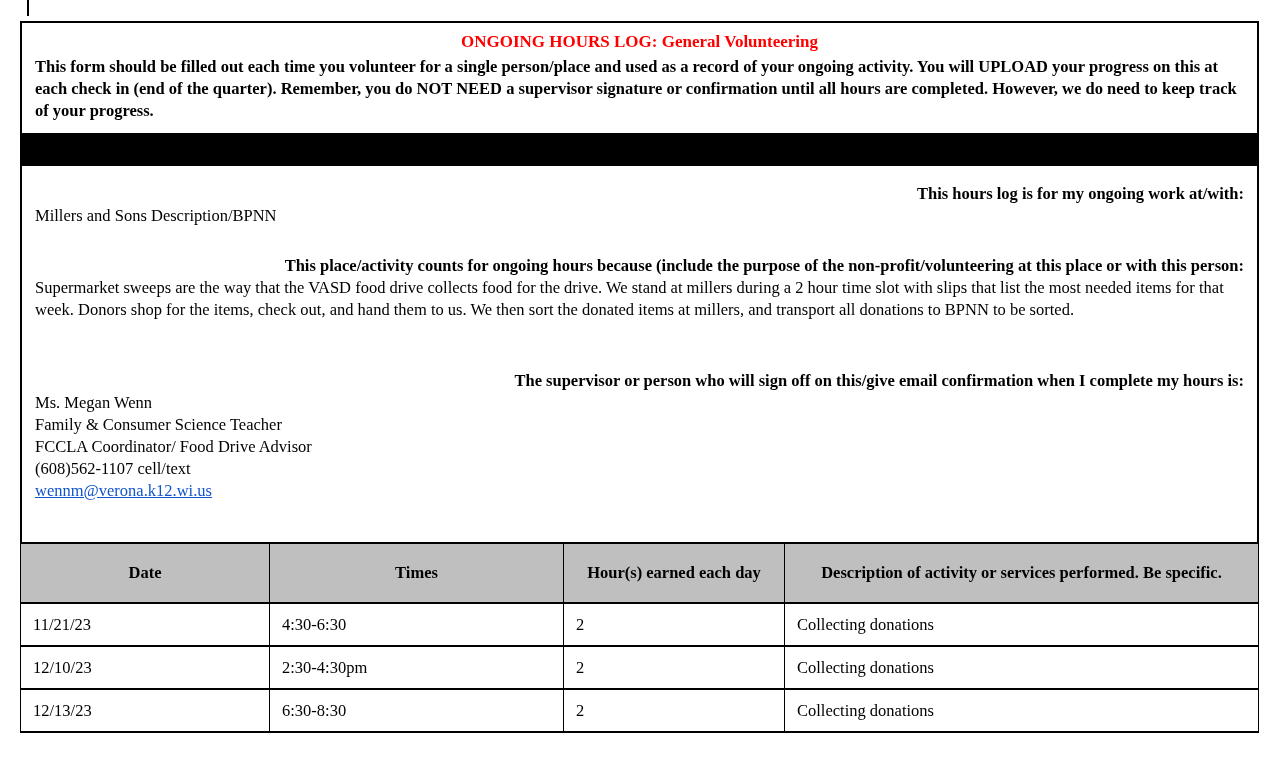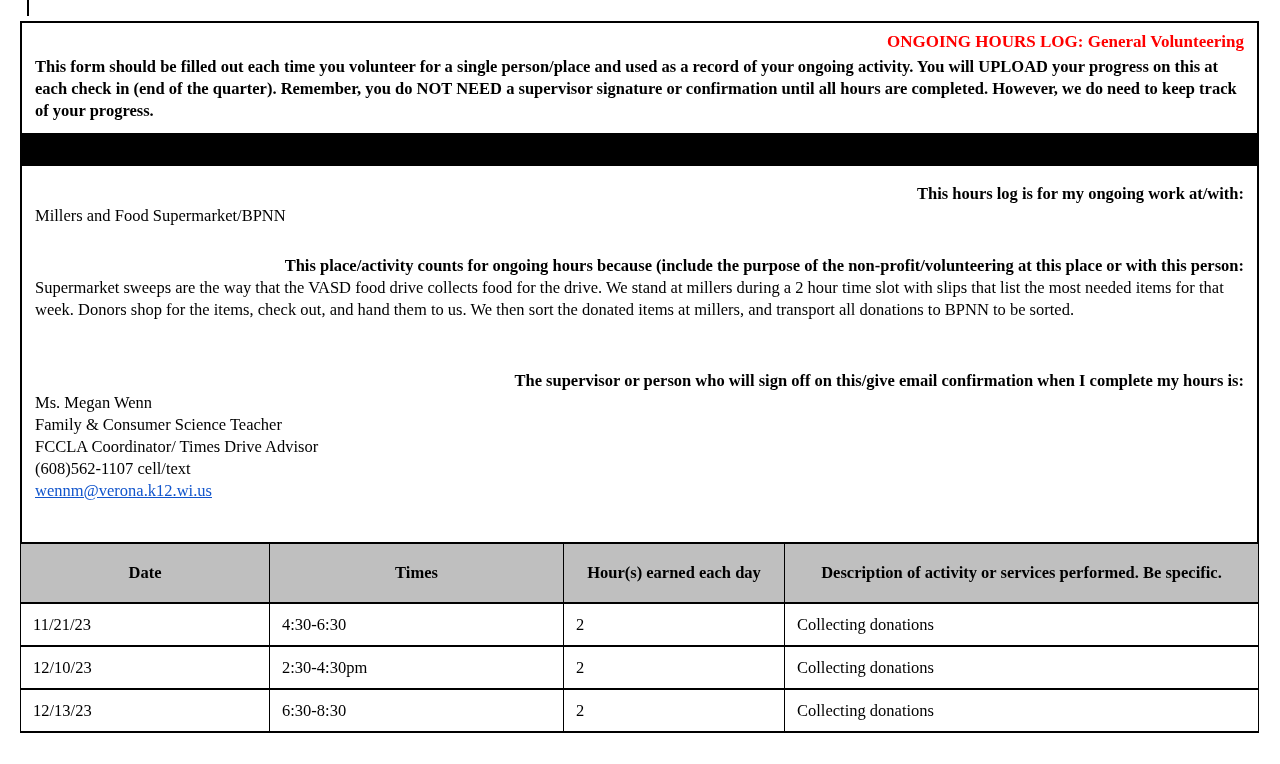--- a/index.html
+++ b/index.html
@@ -24,21 +24,21 @@
   
   .header-box {
     border: 2px solid #000;
     height: 114px;
     padding: 7px 13px 0 13px;
     background: #fff;
   }
   .doc-title {
     color: var(--title_red, #fe0000);
     font-weight: bold;
-    text-align: right;
+    text-align: center;
     font-size: 17px;
     line-height: 24px;
   }
   .intro {
     font-weight: bold;
     font-size: 16.5px;
     line-height: 22px;
     margin-top: 2px;
   }
 
@@ -107,33 +107,33 @@
     <div class="doc-title">ONGOING HOURS LOG: General Volunteering</div>
     <div class="intro">This form should be filled out each time you volunteer for a single person/place and used as a record of your ongoing activity. You will UPLOAD your progress on this at each check in (end of the quarter). Remember, you do NOT NEED a supervisor signature or confirmation until all hours are completed. However, we do need to keep track of your progress.</div>
   </div>
 
   <div class="black-bar"></div>
 
   <div class="content-box">
 
     <div class="section-work">
       <div class="section-heading">This hours log is for my ongoing work at/with:</div>
-      <div>Millers and Food Supermarket/BPNN</div>
+      <div>Millers and Sons Description/BPNN</div>
     </div>
 
     <div class="section-purpose">
       <div class="section-heading">This place/activity counts for ongoing hours because (include the purpose of the non-profit/volunteering at this place or with this person:</div>
       <div>Supermarket sweeps are the way that the VASD food drive collects food for the drive. We stand at millers during a 2 hour time slot with slips that list the most needed items for that week. Donors shop for the items, check out, and hand them to us. We then sort the donated items at millers, and transport all donations to BPNN to be sorted.</div>
     </div>
 
     <div class="section-supervisor">
       <div class="section-heading">The supervisor or person who will sign off on this/give email confirmation when I complete my hours is:</div>
       <div>Ms. Megan Wenn</div>
       <div>Family &amp; Consumer Science Teacher</div>
-      <div>FCCLA Coordinator/ Times Drive Advisor</div>
+      <div>FCCLA Coordinator/ Food Drive Advisor</div>
       <div>(608)562-1107 cell/text</div>
       <div><a class="email-link">wennm@verona.k12.wi.us</a></div>
     </div>
 
   </div>
 
   <table class="hours-table">
     <colgroup>
       <col style="width:249px">
       <col style="width:294px">

